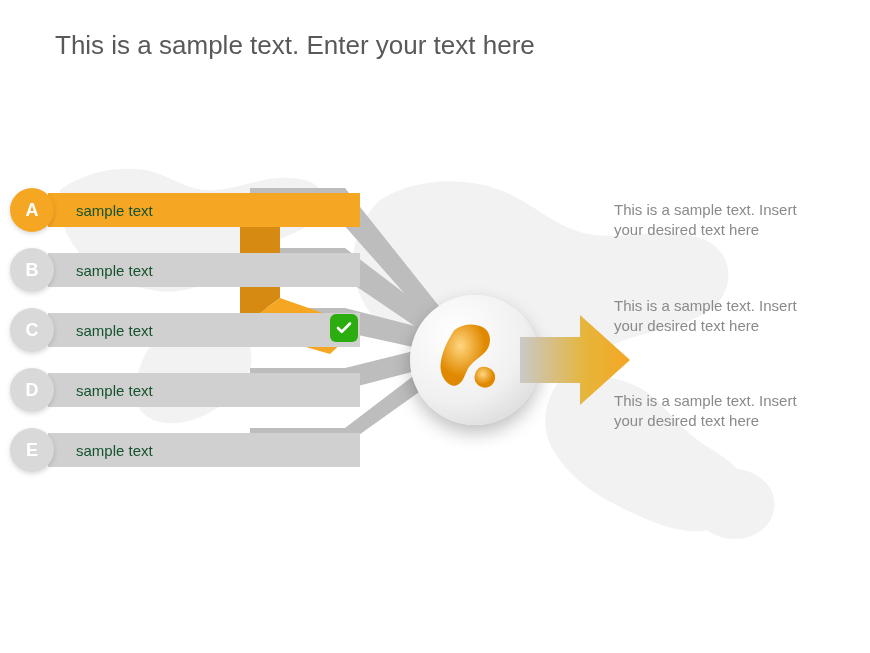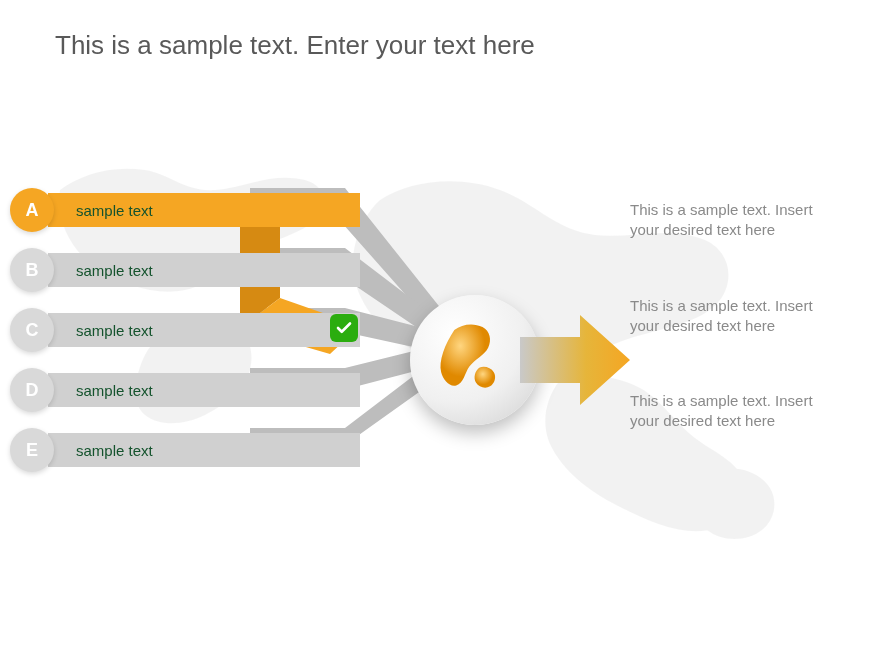--- a/index.html
+++ b/index.html
@@ -20,21 +20,21 @@
   .fan{position:absolute;top:180px;left:250px;width:210px;height:310px;pointer-events:none}
   
   .globe{position:absolute;top:295px;left:410px;width:130px;height:130px;border-radius:50%;background:radial-gradient(circle at 35% 30%,#ffffff 0%,#f0f0f0 55%,#cfcfcf 100%);box-shadow:0 8px 18px rgba(0,0,0,.25);display:flex;align-items:center;justify-content:center}
   .globe svg{width:94px;height:94px}
   
   .arrow{position:absolute;top:315px;left:520px;width:110px;height:90px}
   
   .check{position:absolute;top:314px;left:330px;width:28px;height:28px;border-radius:6px;background:#2bad0f;display:flex;align-items:center;justify-content:center}
   .check svg{width:18px;height:18px}
   
-  .txts{position:absolute;top:200px;left:630px;width:200px}
+  .txts{position:absolute;top:200px;left:614px;width:200px}
   .txt{color:#8a8a8a;font-size:15px;line-height:1.35;margin-bottom:55px}
 </style>
 </head>
 <body>
 
 <div class="slide">
 
   <div class="title">This is a sample text. Enter your text here</div>
 
   <svg class="bg-map" viewBox="0 0 870 460">

